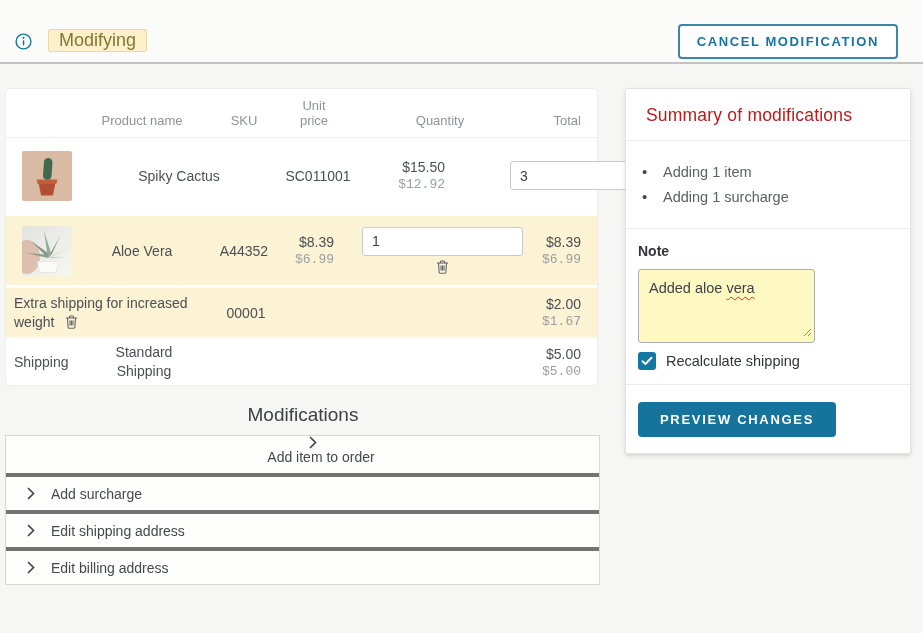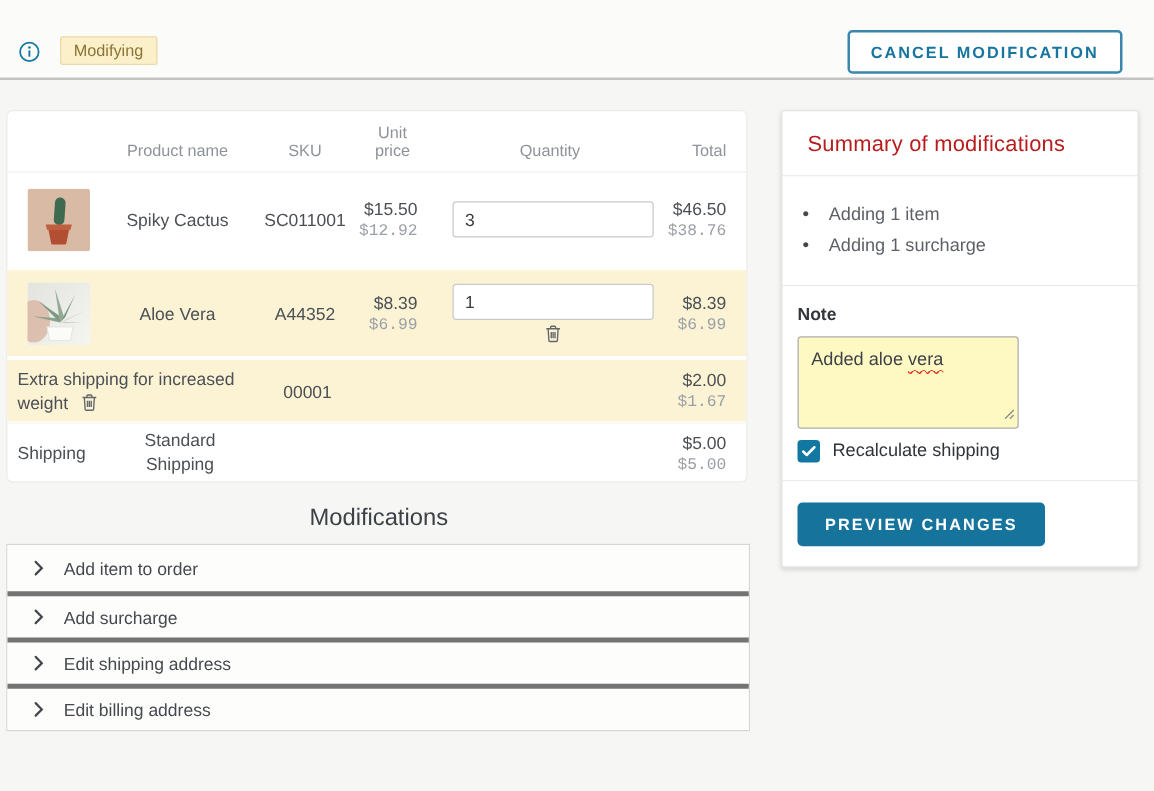--- a/index.html
+++ b/index.html
@@ -14,21 +14,21 @@
 
   
   .topbar {
     position: absolute; top: 0; left: 0; width: 923px; height: 64px;
     background: #fbfbfa; border-bottom: 2px solid #c3c3c3;
   }
   .info-icon { position: absolute; left: 15px; top: 33px; width: 17px; height: 17px; cursor: pointer; }
   .badge {
     position: absolute; left: 48px; top: 29px; height: 23px;
     background: #fcf0cb; border: 1px solid #ead9a4; border-radius: 2px;
-    color: #8a7434; font-size: 13px; line-height: 21px; padding: 0 10px;
+    color: #8a7434; font-size: 18px; line-height: 21px; padding: 0 10px;
   }
   .btn-outline {
     position: absolute; right: 25px; top: 24px; height: 35px;
     background: #fff; border: 2px solid #3a86ad; border-radius: 4px;
     color: #16749e; font-size: 13px; font-weight: bold; letter-spacing: 1.6px;
     padding: 0 17px; font-family: inherit; cursor: pointer;
   }
 
   
   .order-table {
@@ -39,21 +39,21 @@
   .thead { height: 48px; align-items: flex-end; padding-bottom: 9px;
     font-size: 13px; color: #8e9299; }
   .c-img   { flex: 0 0 74px; padding-left: 16px; }
   .c-name  { flex: 0 0 124px; text-align: center; }
   .c-sku   { flex: 0 0 80px; text-align: center; }
   .c-price { flex: 0 0 62px; text-align: right; padding-right: 12px; }
   .c-qty   { flex: 0 0 188px; }
   .c-total { flex: 1; text-align: right; padding-right: 16px; }
   .hdr-price-inner { display: inline-block; width: 40px; text-align: center; }
   .row { font-size: 14px; color: #4b5055; border-top: 1px solid #efefee; }
-  .row--1 { height: 76px; }
+  .row--1 { height: 76px; gap: 37px; }
   .row--2 { height: 72px; }
   .row--3 { height: 52px; }
   .row--4 { height: 48px; }
   .row--hl { background: #fcf2d4; border-top: 3px solid #fff; }
   .row--4 { border-top: 2px solid #fbf9f4; }
   .sub { font-size: 13px; color: #9aa0a6; margin-top: 2px; font-family: Liberation Mono, monospace; }
   .pimg { width: 50px; height: 50px; border-radius: 2px; display: block; }
   .qty-input {
     width: 161px; height: 29px; margin-left: 16px;
     border: 1px solid #c9c9c9; border-radius: 3px;
@@ -101,21 +101,21 @@
     color: #fff; font-size: 13px; font-weight: bold; letter-spacing: 1.7px;
     font-family: inherit; cursor: pointer;
   }
 
   
   .mods { position: absolute; left: 5px; top: 404px; width: 595px; text-align: center; }
   .mods-title { font-size: 19px; font-weight: 400; color: #3c4146; margin: 0 0 9px 1px; }
   .acc { border: 1px solid #d6d6d5; background: #fdfdfc; }
   .acc-item { height: 37px; display: flex; align-items: center; padding-left: 21px;
     border-top: 4px solid #737373; cursor: pointer; background: #fdfdfc; }
-  .acc-item:first-child { border-top: none; }
+  .acc-item:first-child { border-top: none; flex-direction: column; }
   .acc-label { margin-left: 16px; font-size: 14px; color: #45494e; }
   .chev { line-height: 0; }
 </style>
 </head>
 <body>
 
 <div class="topbar">
   <span class="info-icon">
     <svg width="17" height="17" viewBox="0 0 17 17">
       <circle cx="8.5" cy="8.5" r="7.4" fill="none" stroke="#1378a1" stroke-width="1.4"></circle>

